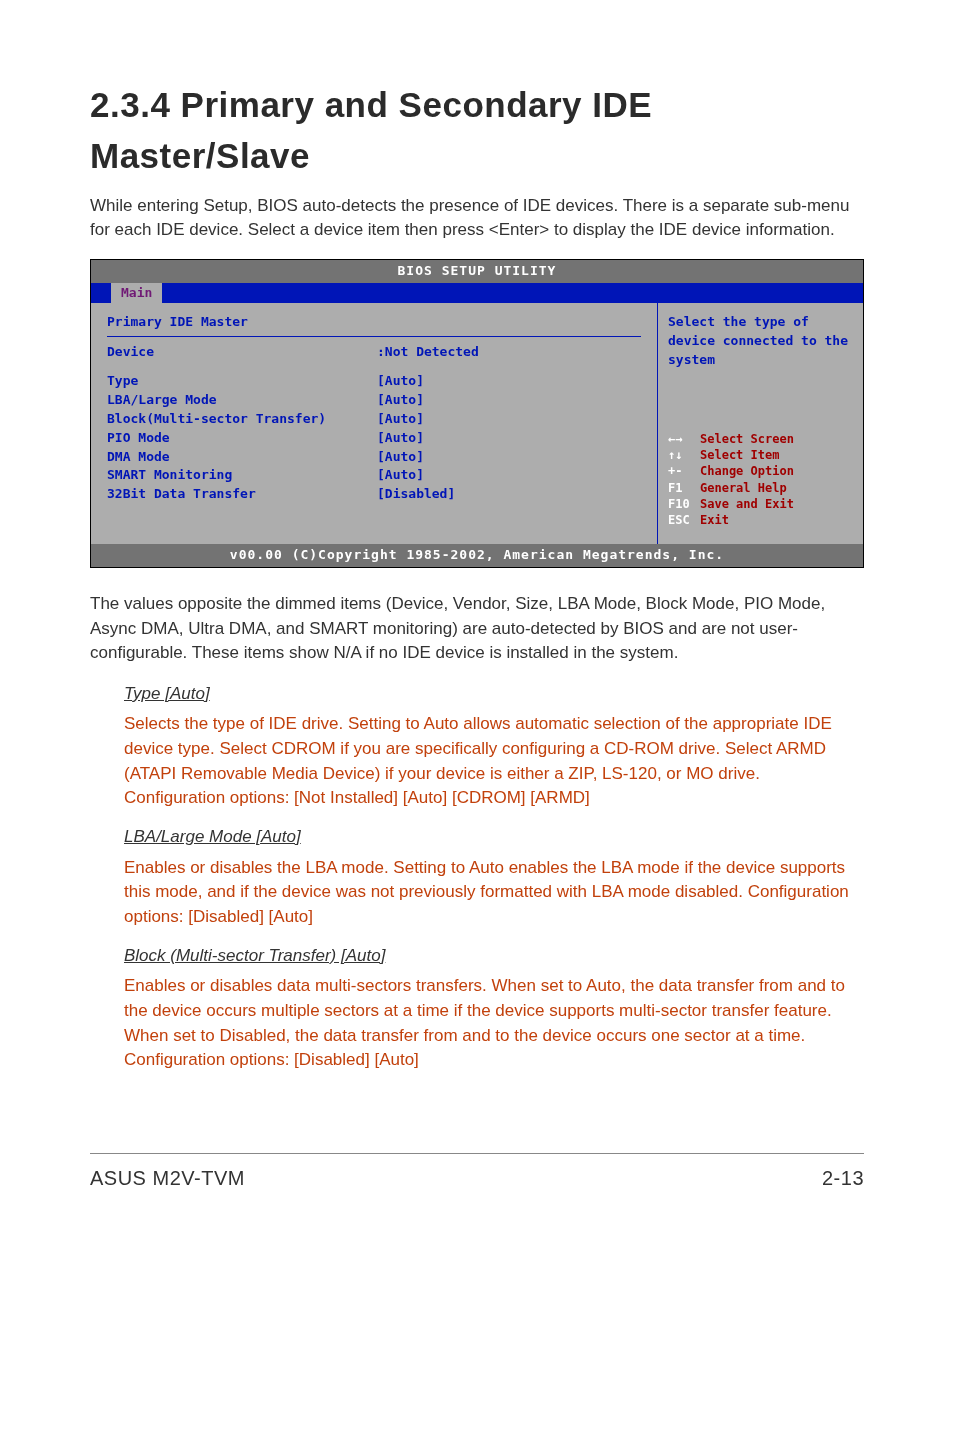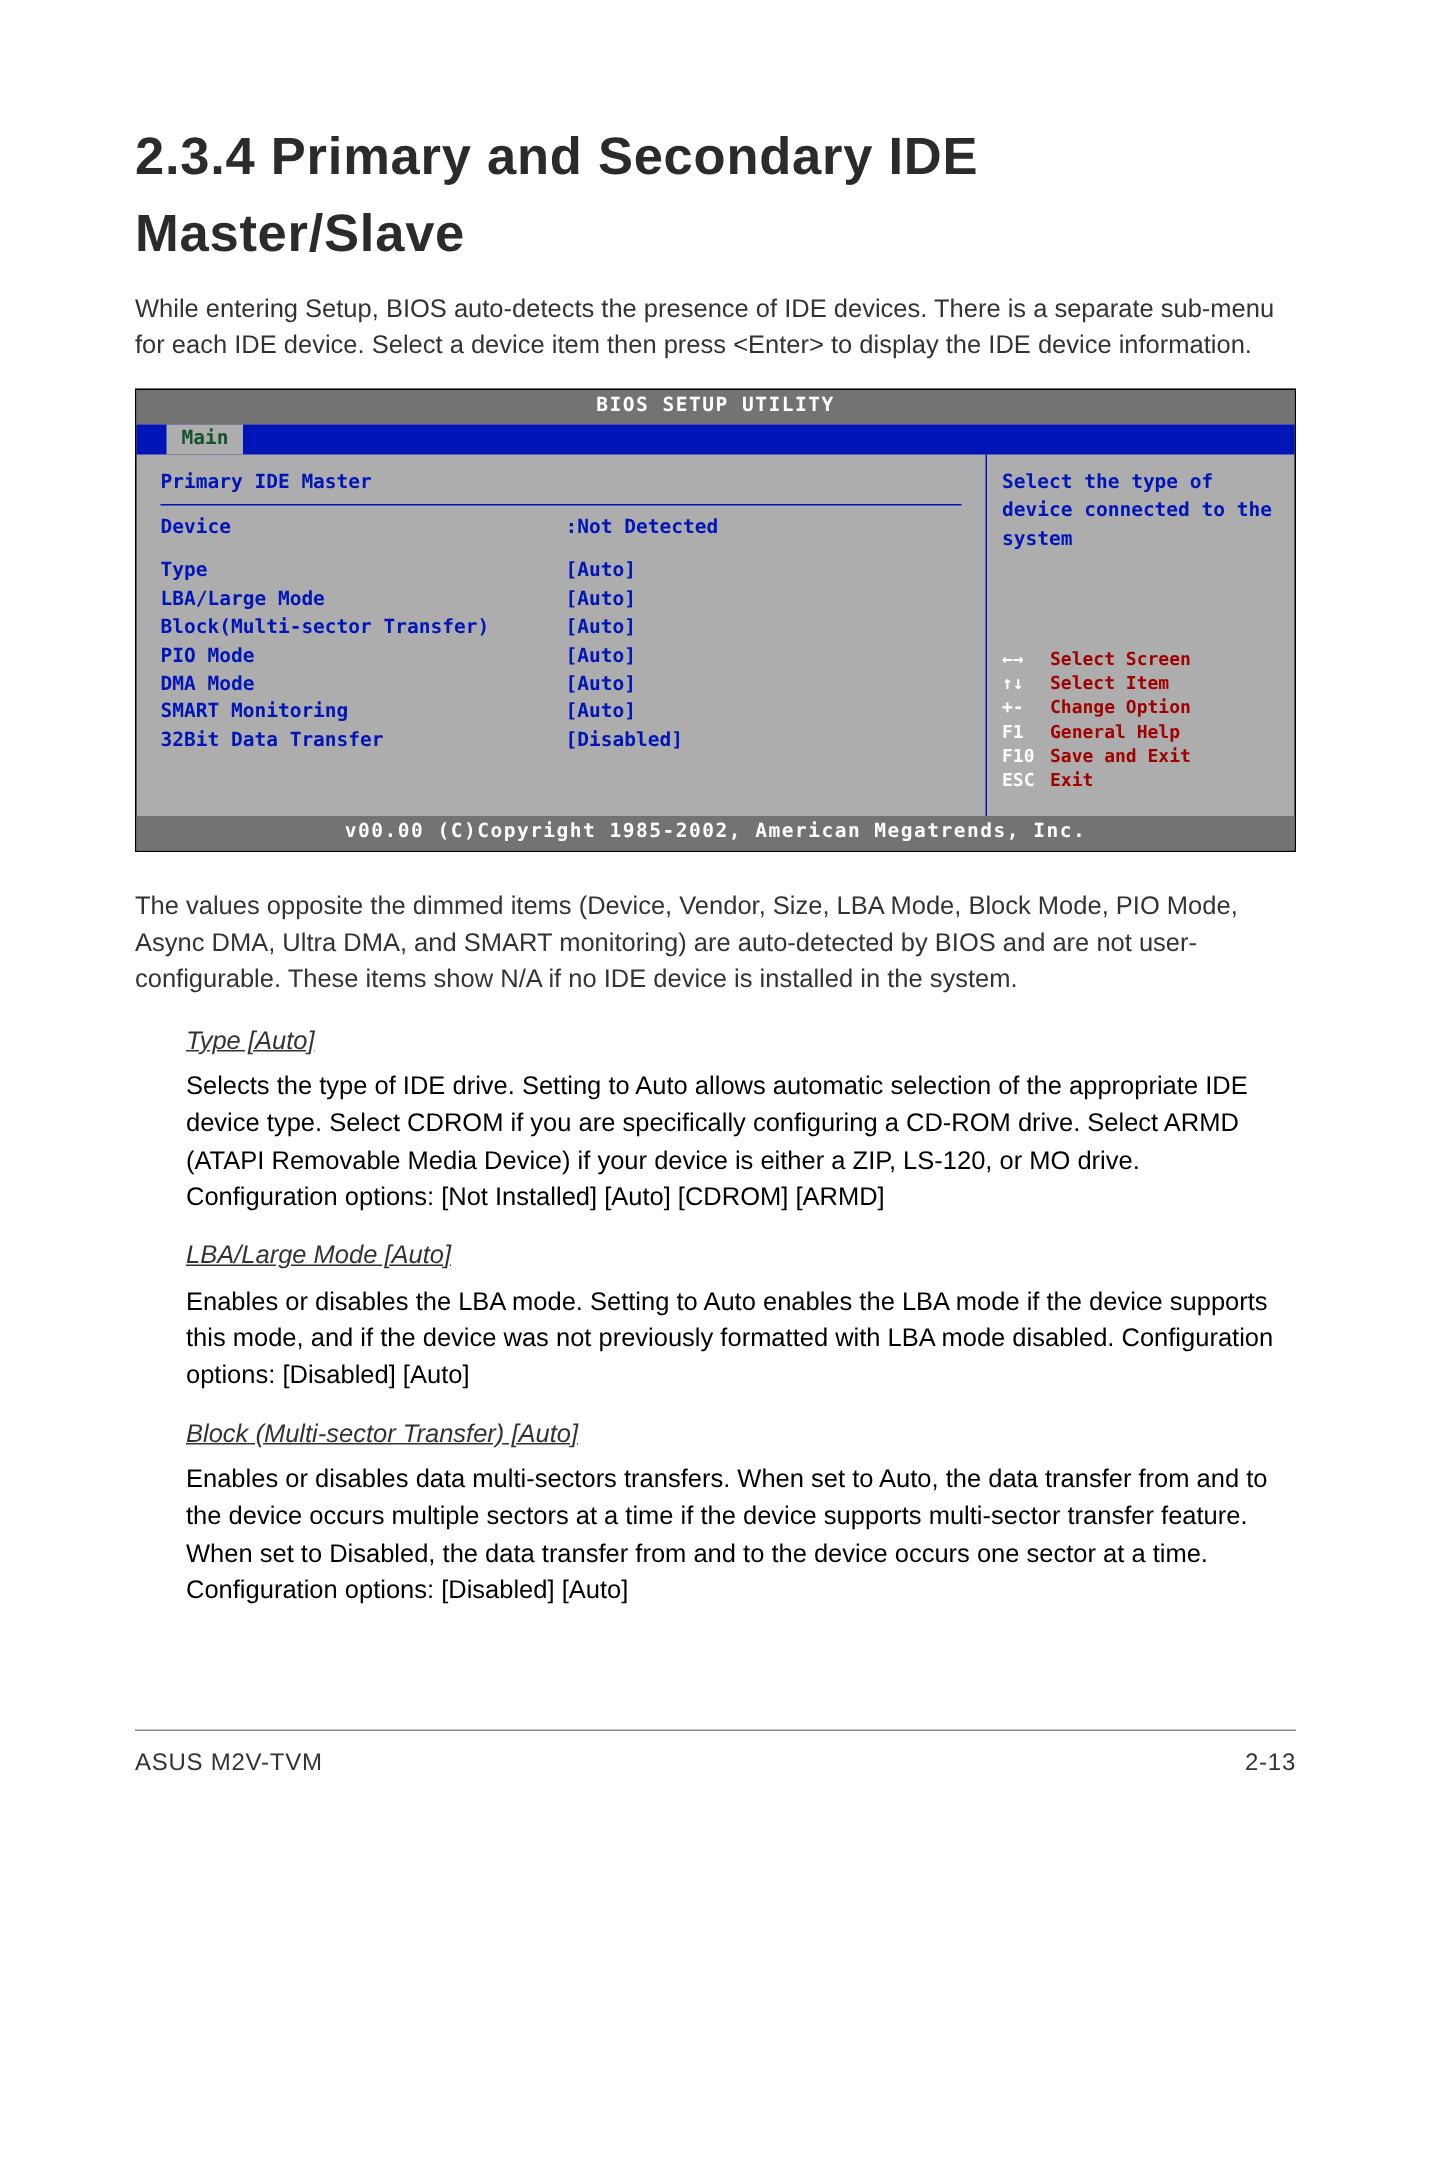--- a/index.html
+++ b/index.html
@@ -38,21 +38,21 @@
     text-align: center;
     padding: 2px 0;
     font-size: 13px;
   }
   .bios-tabs {
     background: #0015b7;
     display: flex;
   }
   .bios-tab-active {
     background: #adadad;
-    color: #14532d;
+    color: #701a75;
     font-weight: bold;
     padding: 1px 10px;
     margin-left: 20px;
   }
   .bios-body {
     display: flex;
   }
   .bios-left {
     flex: 1;
     padding: 10px 16px 40px 16px;
@@ -83,30 +83,30 @@
   .subhead {
     text-decoration: underline;
     font-style: italic;
     font-weight: normal;
     margin: 10px 0 6px 34px;
     color: #333;
   }
   .indent {
     margin-left: 34px;
     margin-bottom: 14px;
-    color: #000000;
+    color: #c2410c;
   }
   .footer-row {
     display: flex;
     justify-content: space-between;
     border-top: 1px solid #888;
     padding-top: 10px;
     margin-top: 80px;
     font-family: "Arial Black", Arial, sans-serif;
-    font-size: 16px;
+    font-size: 20px;
     letter-spacing: 0.5px;
     color: #333;
   }
 </style>
 </head>
 <body>
 
 <h1 class="section-title">2.3.4   Primary and Secondary IDE Master/Slave</h1>
 
 <p class="body">While entering Setup, BIOS auto-detects the presence of IDE devices. There is a separate sub-menu for each IDE device. Select a device item then press &lt;Enter&gt; to display the IDE device information.</p>

